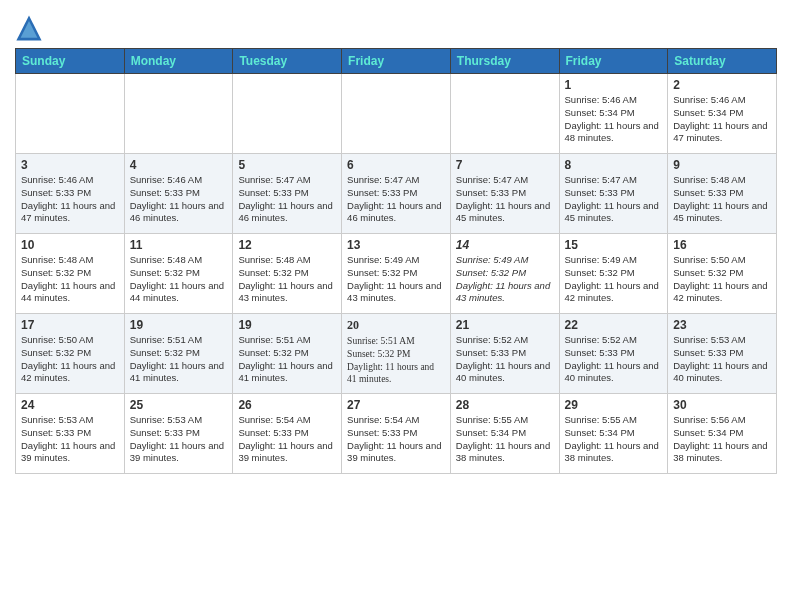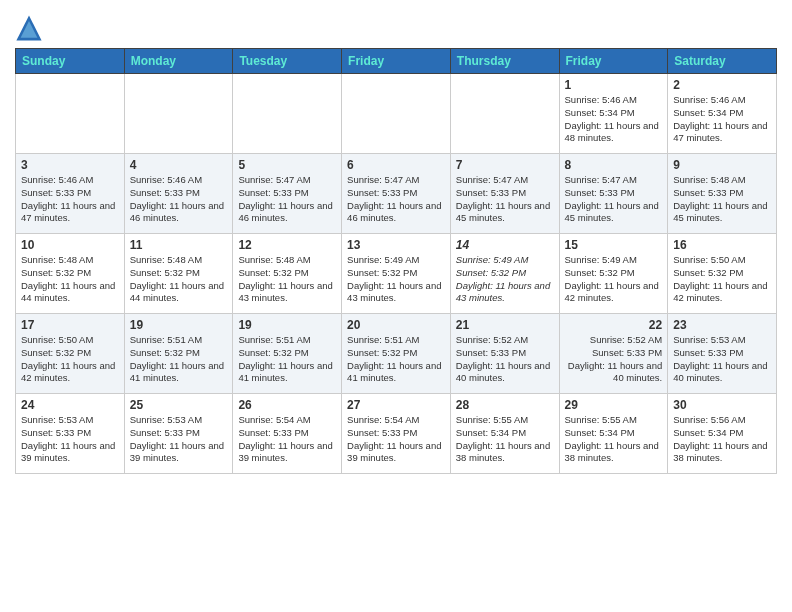--- a/index.html
+++ b/index.html
@@ -163,23 +163,23 @@
           <td style="background: rgb(255, 255, 255); margin-left: 40px;"><span class="day-number">12</span><span class="day-info">Sunrise: 5:48 AM<br>Sunset: 5:32 PM<br>Daylight: 11 hours and 43 minutes.</span></td>
           <td style="background: rgb(255, 255, 255);"><span class="day-number">13</span><span class="day-info">Sunrise: 5:49 AM<br>Sunset: 5:32 PM<br>Daylight: 11 hours and 43 minutes.</span></td>
           <td style="background: rgb(255, 255, 255); font-style: italic;"><span class="day-number">14</span><span class="day-info">Sunrise: 5:49 AM<br>Sunset: 5:32 PM<br>Daylight: 11 hours and 43 minutes.</span></td>
           <td style="background: rgb(255, 255, 255);"><span class="day-number">15</span><span class="day-info">Sunrise: 5:49 AM<br>Sunset: 5:32 PM<br>Daylight: 11 hours and 42 minutes.</span></td>
           <td style="background: rgb(255, 255, 255);"><span class="day-number">16</span><span class="day-info">Sunrise: 5:50 AM<br>Sunset: 5:32 PM<br>Daylight: 11 hours and 42 minutes.</span></td>
         </tr>
         <tr>
           <td style="background: rgb(240, 244, 248);"><span class="day-number">17</span><span class="day-info">Sunrise: 5:50 AM<br>Sunset: 5:32 PM<br>Daylight: 11 hours and 42 minutes.</span></td>
           <td style="background: rgb(240, 244, 248);"><span class="day-number">19</span><span class="day-info">Sunrise: 5:51 AM<br>Sunset: 5:32 PM<br>Daylight: 11 hours and 41 minutes.</span></td>
           <td style="background: rgb(240, 244, 248);"><span class="day-number">19</span><span class="day-info">Sunrise: 5:51 AM<br>Sunset: 5:32 PM<br>Daylight: 11 hours and 41 minutes.</span></td>
-          <td style="background: rgb(240, 244, 248);"><span class="day-number">20</span><span class="day-info">Sunrise: 5:51 AM<br>Sunset: 5:32 PM<br>Daylight: 11 hours and 41 minutes.</span></td>
+          <td style="background: rgb(240, 244, 248); font-family: Liberation Serif, serif;"><span class="day-number">20</span><span class="day-info">Sunrise: 5:51 AM<br>Sunset: 5:32 PM<br>Daylight: 11 hours and 41 minutes.</span></td>
           <td style="background: rgb(240, 244, 248);"><span class="day-number">21</span><span class="day-info">Sunrise: 5:52 AM<br>Sunset: 5:33 PM<br>Daylight: 11 hours and 40 minutes.</span></td>
-          <td style="background: rgb(240, 244, 248); text-align: right;"><span class="day-number">22</span><span class="day-info">Sunrise: 5:52 AM<br>Sunset: 5:33 PM<br>Daylight: 11 hours and 40 minutes.</span></td>
+          <td style="background: rgb(240, 244, 248);"><span class="day-number">22</span><span class="day-info">Sunrise: 5:52 AM<br>Sunset: 5:33 PM<br>Daylight: 11 hours and 40 minutes.</span></td>
           <td style="background: rgb(240, 244, 248); margin-top: 32px;"><span class="day-number">23</span><span class="day-info">Sunrise: 5:53 AM<br>Sunset: 5:33 PM<br>Daylight: 11 hours and 40 minutes.</span></td>
         </tr>
         <tr>
           <td style="background: rgb(255, 255, 255); margin-top: 16px;"><span class="day-number">24</span><span class="day-info">Sunrise: 5:53 AM<br>Sunset: 5:33 PM<br>Daylight: 11 hours and 39 minutes.</span></td>
           <td style="background: rgb(255, 255, 255);"><span class="day-number">25</span><span class="day-info">Sunrise: 5:53 AM<br>Sunset: 5:33 PM<br>Daylight: 11 hours and 39 minutes.</span></td>
           <td style="background: rgb(255, 255, 255);"><span class="day-number">26</span><span class="day-info">Sunrise: 5:54 AM<br>Sunset: 5:33 PM<br>Daylight: 11 hours and 39 minutes.</span></td>
           <td style="background: rgb(255, 255, 255);"><span class="day-number">27</span><span class="day-info">Sunrise: 5:54 AM<br>Sunset: 5:33 PM<br>Daylight: 11 hours and 39 minutes.</span></td>
           <td style="background: rgb(255, 255, 255);"><span class="day-number">28</span><span class="day-info">Sunrise: 5:55 AM<br>Sunset: 5:34 PM<br>Daylight: 11 hours and 38 minutes.</span></td>
           <td style="background: rgb(255, 255, 255);"><span class="day-number">29</span><span class="day-info">Sunrise: 5:55 AM<br>Sunset: 5:34 PM<br>Daylight: 11 hours and 38 minutes.</span></td>
           <td style="background: rgb(255, 255, 255); margin-left: 24px;"><span class="day-number">30</span><span class="day-info">Sunrise: 5:56 AM<br>Sunset: 5:34 PM<br>Daylight: 11 hours and 38 minutes.</span></td>

